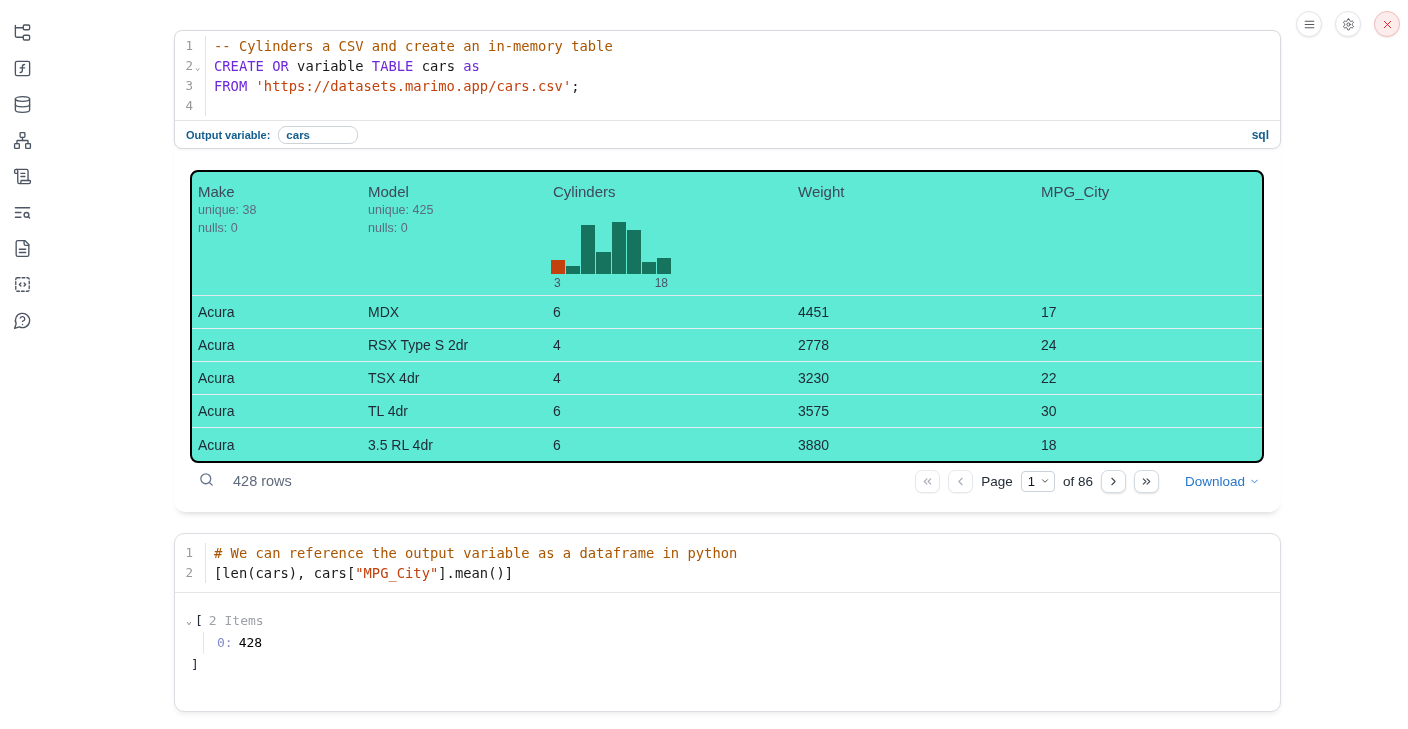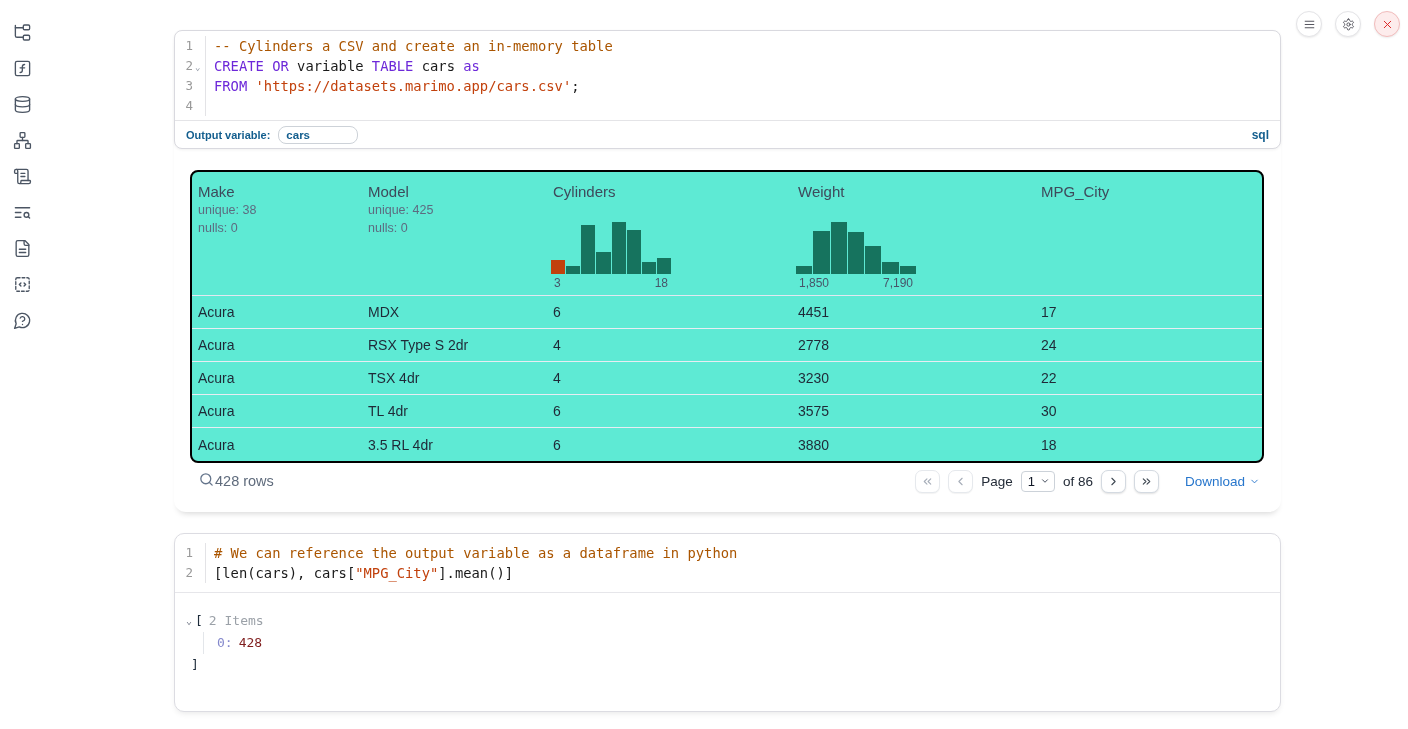--- a/index.html
+++ b/index.html
@@ -49,21 +49,21 @@
   .hist-bar { flex:1; min-height:2px; }
   .hist-axis { display:flex; justify-content:space-between; padding:0 3px; margin-top:2px; font-size:12px; color:#475569; }
 
   .dtable-row { display:grid; grid-template-columns:170px 185px 245px 243px 1fr; height:33px; align-items:center; border-bottom:1px solid #e8edf3; font-size:14px; color:#1f2937; }
   .dtable-row:last-child { border-bottom:none; }
   .dtable-row > div { padding-left:6px; }
 
   
   .table-footer { position:absolute; top:432px; left:16px; width:1074px; height:38px; display:flex; align-items:center; padding:0 4px 0 8px; }
   .search-icon svg { width:17px; height:17px; stroke:#64748b; fill:none; stroke-width:1.8; stroke-linecap:round; }
-  .rows-count { font-size:14.5px; color:#5f6b7c; }
+  .rows-count { margin-left:18px; font-size:14.5px; color:#5f6b7c; }
   .pager { margin-left:auto; display:flex; align-items:center; gap:8px;padding-left:37px; }
   .pg-btn { width:25px; height:23px; border-radius:7px; border:1px solid #d4dae1; background:#fff; box-shadow:0 1px 2px rgba(0,0,0,.12); display:flex; align-items:center; justify-content:center; cursor:pointer; }
   .pg-btn svg { width:13px; height:13px; fill:none; stroke:#3f4852; stroke-width:2; stroke-linecap:round; stroke-linejoin:round; }
   .pg-btn.disabled { border-color:#e6e9ed; box-shadow:0 1px 1px rgba(0,0,0,.05); cursor:default; }
   .pg-btn.disabled svg { stroke:#a6adb8; }
   .pg-text { font-size:13.5px; color:#242c38; }
   .page-select { min-width:34px; height:21px; border:1px solid #ccd2d9; border-radius:4px; background:#fff; display:flex; align-items:center; justify-content:space-between; padding:0 4px 0 6px; gap:5px; font-size:13px; color:#111826; cursor:pointer; }
   .page-select svg { width:10px; height:10px; fill:none; stroke:#374151; stroke-width:2.2; stroke-linecap:round; stroke-linejoin:round; }
   .download { margin-left:18px; display:flex; align-items:center; gap:4px; color:#2776cc; font-size:13.5px; font-weight:500; cursor:pointer; }
   .download svg { width:11px; height:11px; fill:none; stroke:#2776cc; stroke-width:2; stroke-linecap:round; stroke-linejoin:round; }
@@ -71,21 +71,21 @@
   
   .cell2 { position:absolute; top:533px; left:0; width:1107px; height:179px; border:1px solid #dcdce2; border-radius:10px; background:#fff; box-shadow:0 3px 6px -2px rgba(0,0,0,.1); overflow:hidden; }
   .cell2 .code-area { padding-top:9px; height:59px; border-bottom:1px solid #e6e6ea; }
   .py-output { padding:17px 0 0 11px; font-family:"DejaVu Sans Mono",monospace; font-size:13px; line-height:22px; color:#1d2b3a; }
   .tree-head { display:flex; align-items:center; }
   .tree-chevron { font-size:10px; color:#6b7280; margin-right:3px; cursor:pointer; }
   .tree-bracket { color:#1d2b3a; }
   .tree-items-label { color:#9ba1a8; margin-left:6px; }
   .tree-body { margin-left:17px; border-left:1px solid #e3e6ea; padding-left:13px; }
   .tree-idx { color:#8488cc; }
-  .tree-val { color:#7f1d1d; margin-left:6px; }
+  .tree-val { color:#000000; margin-left:6px; }
   .tree-close { margin-left:5px; }
 </style>
 </head>
 <body>
 
 <aside class="sidebar">
   <span class="side-icon">
     <svg viewBox="0 0 24 24">
         <rect x="13" y="2.5" width="8" height="6" rx="1.5"></rect>
         <rect x="13" y="15.5" width="8" height="6" rx="1.5"></rect>
@@ -223,35 +223,20 @@
                   <div class="hist-bar" style="height: 16px; background: rgb(22, 115, 94);"></div>
                 </div>
                 <div class="hist-axis">
                   <span>3</span>
                   <span>18</span>
                 </div>
               </div>
             </div>
             <div class="hcell">
               <div class="cname">Weight</div>
-              <div class="hist">
-                <div class="hist-bars">
-                  <div class="hist-bar" style="height: 8px; background: rgb(22, 115, 94);"></div>
-                  <div class="hist-bar" style="height: 43px; background: rgb(22, 115, 94);"></div>
-                  <div class="hist-bar" style="height: 52px; background: rgb(22, 115, 94);"></div>
-                  <div class="hist-bar" style="height: 42px; background: rgb(22, 115, 94);"></div>
-                  <div class="hist-bar" style="height: 28px; background: rgb(22, 115, 94);"></div>
-                  <div class="hist-bar" style="height: 12px; background: rgb(22, 115, 94);"></div>
-                  <div class="hist-bar" style="height: 8px; background: rgb(22, 115, 94);"></div>
-                </div>
-                <div class="hist-axis">
-                  <span>1,850</span>
-                  <span>7,190</span>
-                </div>
-              </div>
             </div>
             <div class="hcell">
               <div class="cname">MPG_City</div>
             </div>
           </div>
         <div id="tbody">
             <div class="dtable-row">
               <div>Acura</div>
               <div>MDX</div>
               <div>6</div>

